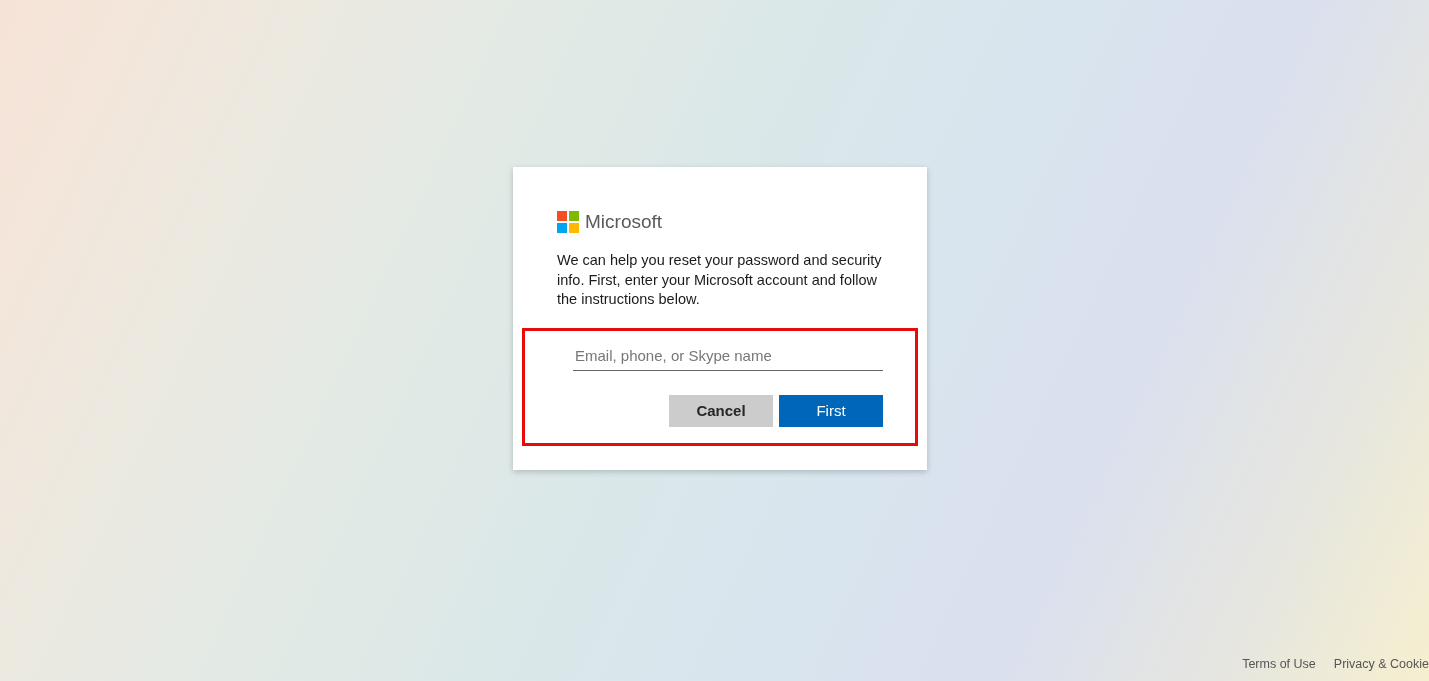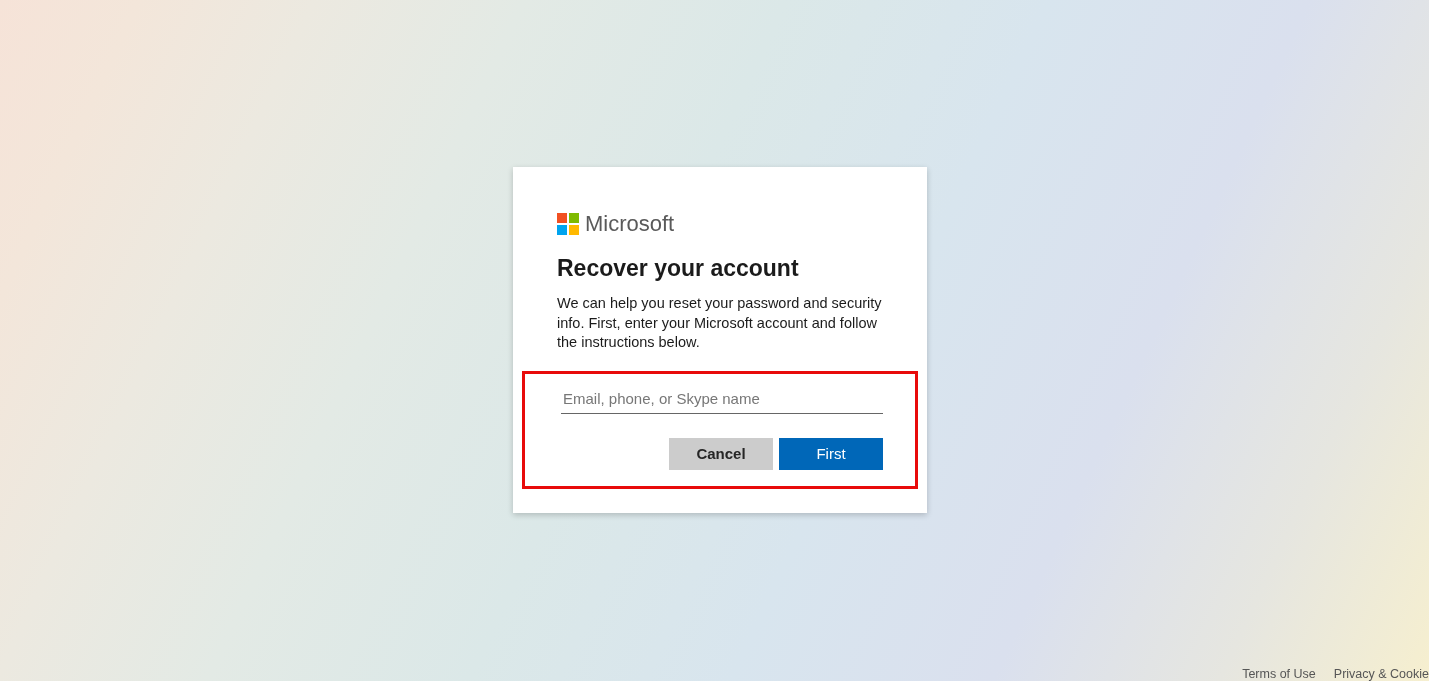--- a/index.html
+++ b/index.html
@@ -45,40 +45,40 @@
       display: grid;
       grid-template-columns: 1fr 1fr;
       grid-template-rows: 1fr 1fr;
       gap: 2px;
     }
     .ms-logo .sq1 { background: #f25022; }
     .ms-logo .sq2 { background: #7fba00; }
     .ms-logo .sq3 { background: #00a4ef; }
     .ms-logo .sq4 { background: #ffb900; }
     .ms-text {
-      font-size: 22px;
+      font-size: 19px;
       color: #5a5a5a;
       font-weight: 500;
     }
     h1.title {
       font-size: 23px;
       font-weight: 600;
       color: #1b1b1b;
       margin-bottom: 12px;
     }
     p.desc {
       font-size: 14.5px;
       line-height: 1.35;
       color: #1b1b1b;
       margin-bottom: 18px;
     }
     .highlight-box {
       border: 3px solid #e80b0b;
       margin: 0 -35px 0 -35px;
-      padding: 10px 32px 16px 36px;
+      padding: 10px 32px 16px 48px;
     }
     .text-input {
       width: 100%;
       border: none;
       border-bottom: 1px solid #666666;
       padding: 6px 2px 6px 2px;
       font-size: 15px;
       outline: none;
       background: transparent;
       color: #333;
@@ -104,21 +104,21 @@
       background: #cccccc;
       color: #262626;
       font-weight: bold;
     }
     .btn-primary {
       background: #0067b8;
       color: #ffffff;
     }
     .footer {
       position: absolute;
-      bottom: 0;
+      bottom: 10px;
       right: 0;
       display: flex;
       gap: 18px;
       font-size: 12.5px;
       color: #565656;
     }
     .footer a {
       color: #565656;
       text-decoration: none;
       cursor: pointer;
@@ -131,21 +131,20 @@
   <div class="logo-row">
     <div class="ms-logo">
       <div class="sq1"></div>
       <div class="sq2"></div>
       <div class="sq3"></div>
       <div class="sq4"></div>
     </div>
     <span class="ms-text">Microsoft</span>
   </div>
 
-  <h1 class="title">Recover your account</h1>
   <p class="desc">We can help you reset your password and security info. First, enter your Microsoft account and follow the instructions below.</p>
 
   <div class="highlight-box">
     <input type="text" class="text-input" placeholder="Email, phone, or Skype name" style="">
     <div class="btn-row">
       <button class="btn btn-secondary">Cancel</button>
       <button class="btn btn-primary">First</button>
     </div>
   </div>
 </div>

